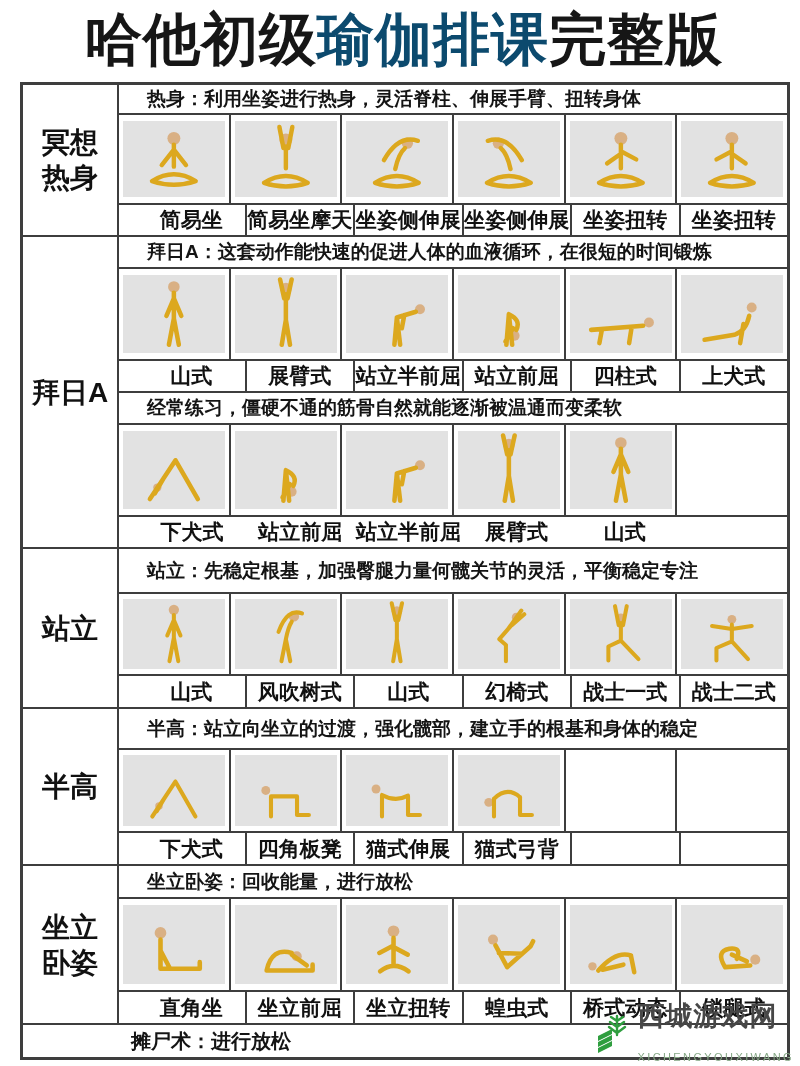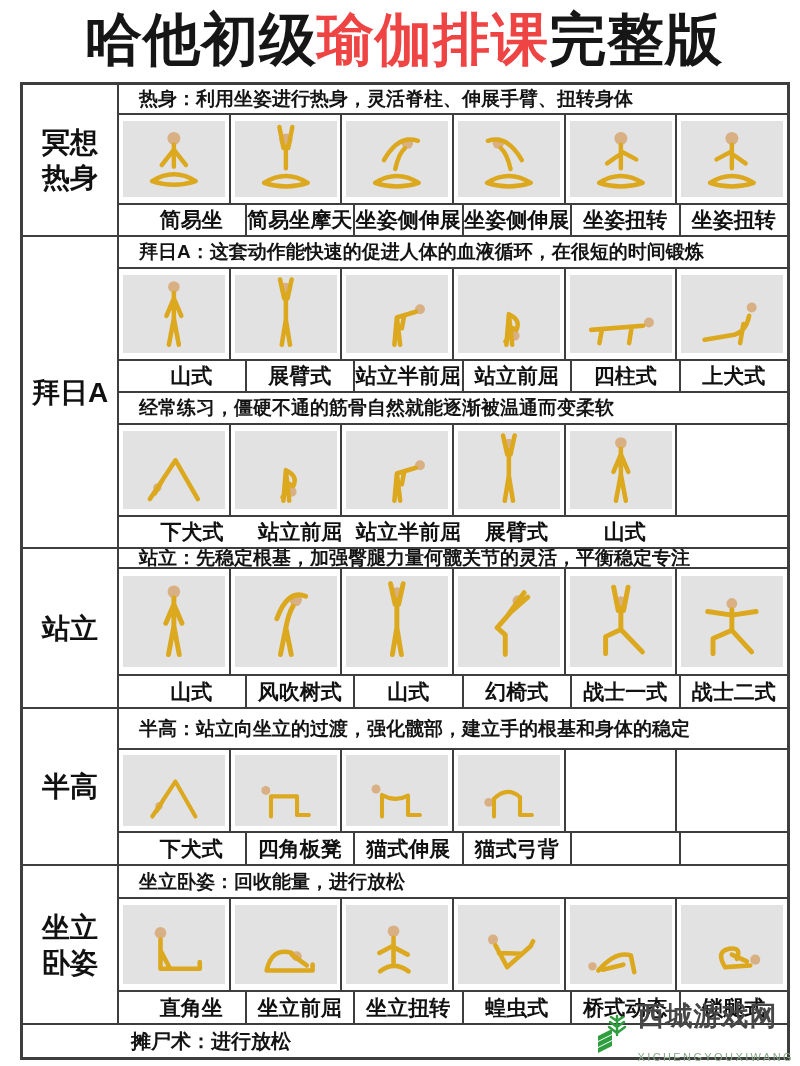--- a/index.html
+++ b/index.html
@@ -6,38 +6,38 @@
   .page{
     position:relative;width:800px;height:1066px;background:#ffffff;overflow:hidden;
     font-family:"Liberation Sans","DejaVu Sans",sans-serif;color:#141414;
   }
   
   .title{
     position:absolute;top:0;left:4px;width:100%;height:80px;
     display:flex;align-items:center;justify-content:center;
     font-size:57px;font-weight:900;letter-spacing:1px;white-space:nowrap;color:#161616;
   }
-  .title .seg-red{color:#ef4444;}
+  .title .seg-red{color:#0c4a6e;}
   
   .grid{
     position:absolute;left:20px;top:82px;width:770px;height:978px;
     box-sizing:border-box;border:3px solid #3e3e3e;background:#fff;
     display:flex;flex-direction:column;
   }
   .section{display:flex;border-bottom:2px solid #3e3e3e;box-sizing:border-box;min-height:0;}
   .rowhead{
     flex:0 0 96px;border-right:2px solid #3e3e3e;box-sizing:border-box;
     display:flex;flex-direction:column;align-items:center;justify-content:center;
     font-size:28px;font-weight:800;line-height:1.25;color:#111;text-align:center;
   }
   .rowbody{flex:1;display:flex;flex-direction:column;min-width:0;}
   .block{display:flex;flex-direction:column;flex:1;min-height:0;}
   .block + .block{border-top:2px solid #3e3e3e;}
   .desc{
-    flex:0 0 auto;display:flex;align-items:center;padding-left:20px;
+    flex:0 0 auto;display:flex;align-items:center;padding-left:28px;
     font-size:19px;font-weight:700;color:#141414;
     border-bottom:2px solid #3e3e3e;box-sizing:border-box;white-space:nowrap;overflow:hidden;
   }
   .imgrow{flex:1;display:flex;border-bottom:2px solid #3e3e3e;box-sizing:border-box;min-height:0;}
   .imgcell{
     flex:1;min-width:0;border-right:2px solid #3e3e3e;box-sizing:border-box;
     display:flex;align-items:center;justify-content:center;background:#fff;
   }
   .imgcell:last-child{border-right:none;}
   .photo{width:93%;height:87%;background:#e2e2e2;display:flex;align-items:center;justify-content:center;}
@@ -260,21 +260,21 @@
                 <div class="labelcell"></div>
               </div>
             </div>
           </div>
         </div><div class="section" style="flex: 0 0 160px;">
           <div class="rowhead">
             <div>站立</div>
           </div>
           <div class="rowbody">
             <div class="block">
-              <div class="desc" style="height: 20px;">站立：先稳定根基，加强臀腿力量何髋关节的灵活，平衡稳定专注</div>
+              <div class="desc" style="height: 45px;">站立：先稳定根基，加强臀腿力量何髋关节的灵活，平衡稳定专注</div>
               <div class="imgrow">
                 <div class="imgcell">
                   <div class="photo">
                     <svg viewBox="0 0 100 90">
                       <circle cx="50" cy="12" r="7" fill="#d9b084"></circle>
                       <path d="M50 19 L50 50 M50 26 L41 47 M50 26 L59 47 M50 50 L44 82 M50 50 L56 82" fill="none" stroke="#dca81e" stroke-width="5.5" stroke-linecap="round" stroke-linejoin="round"></path>
                     </svg>
                   </div>
                 </div>
                 <div class="imgcell">

